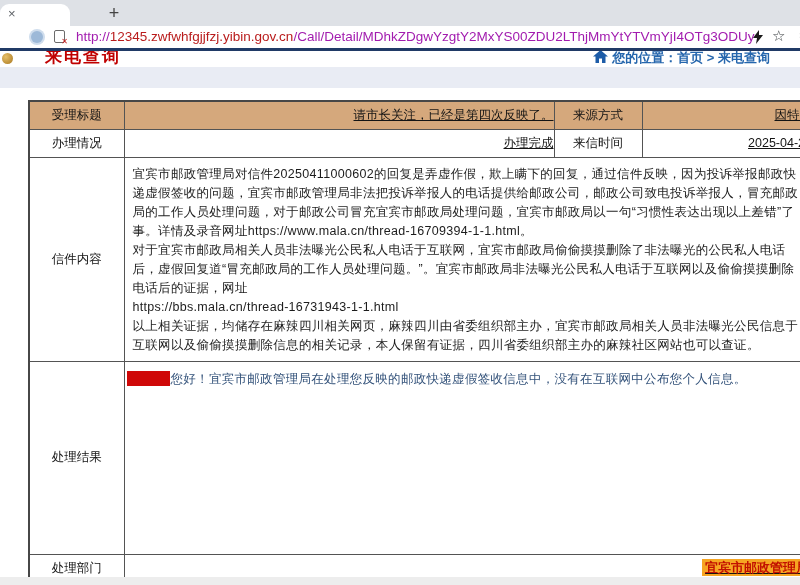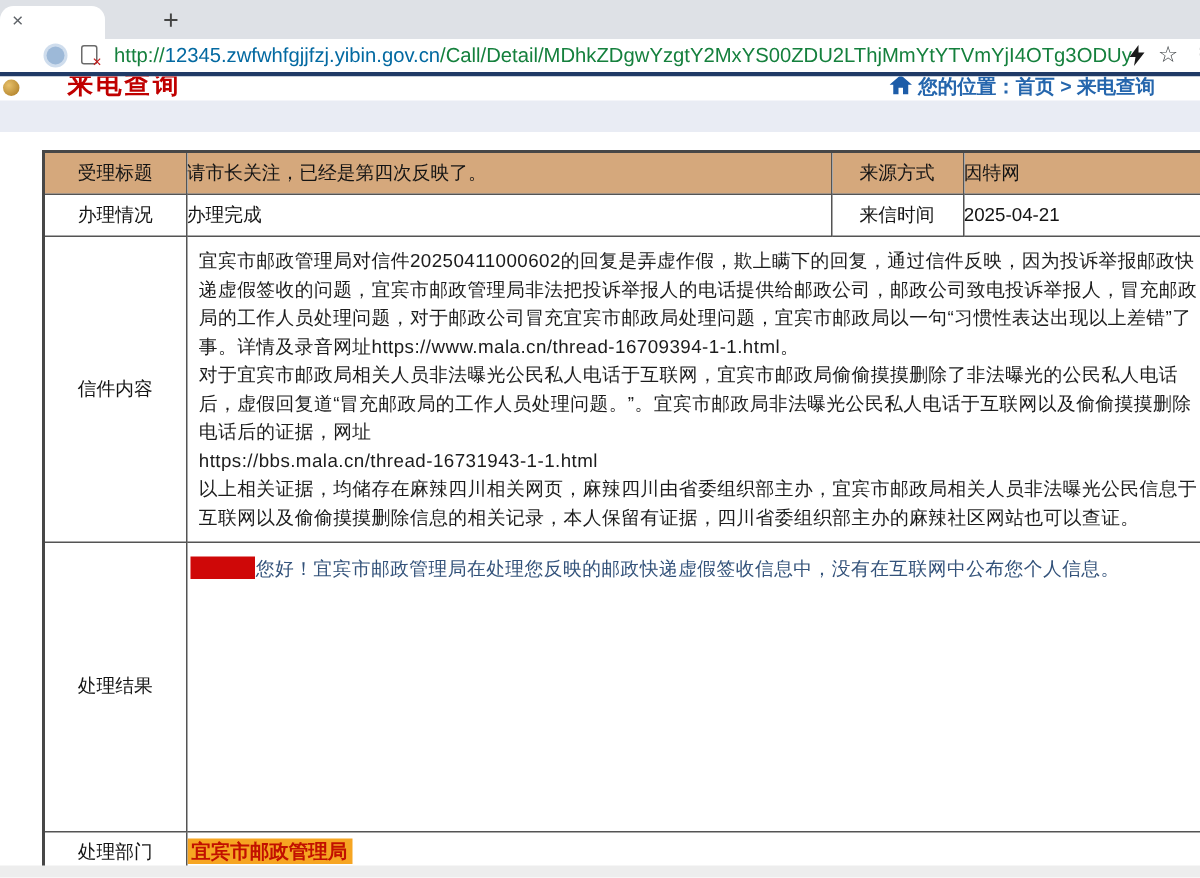--- a/index.html
+++ b/index.html
@@ -14,22 +14,22 @@
   .newtab { position:absolute; left:102px; top:1px; width:24px; height:24px; text-align:center;
             font-size:18px; line-height:24px; color:#444; }
   .toolbar { position:absolute; left:0; top:26px; width:800px; height:22px; background:#fff; }
   .siteinfo { position:absolute; left:31px; top:5px; width:12px; height:12px; border-radius:50%;
               background:#9db9d8; box-shadow:0 0 0 2px #cfdded; }
   .sec { position:absolute; left:54px; top:4px; width:11px; height:13px; border:1.5px solid #6b6b6b;
          border-radius:2px; background:#fff; }
   .sec::after { content:"✕"; position:absolute; right:-4px; bottom:-4px; color:#c41b1b;
                 font-size:8px; font-weight:bold; }
   .url { position:absolute; left:76px; top:3px; font-size:13.5px; white-space:nowrap; }
-  .u-dim { color:#15803d;text-align:right; }
-  .u-dark { color:#0369a1; }
+  .u-dim { color:#a21caf;text-align:right; }
+  .u-dark { color:#b91c1c; }
   .bolt { position:absolute; left:751px; top:4px; width:14px; height:14px; }
   .star { position:absolute; left:772px; top:1px; font-size:15px; color:#3c4043; }
   .moremenu { position:absolute; left:795px; top:5px; width:5px; height:12px; overflow:hidden;
               color:#3c4043; font-size:11px; letter-spacing:0; line-height:4px; }
 
   
   .navline { position:absolute; left:0; top:48px; width:800px; height:3px; background:#203a66; }
   .titleband { position:absolute; left:0; top:51px; width:800px; height:24px; background:#fff; overflow:hidden; }
   .goldicon { position:absolute; left:2px; top:2px; width:11px; height:11px; border-radius:50%;
               background:radial-gradient(circle at 35% 35%, #e7c06a, #a8771f); }
@@ -43,21 +43,21 @@
   .footstrip { position:absolute; left:0; top:577px; width:800px; height:8px; background:#ededed; }
 
   
   .tablewrap { position:absolute; left:8px; top:100px; }
   table { border-collapse:collapse; table-layout:fixed; width:784px;
           border:2px solid #474747;margin-left:20px; }
   td { border:1px solid #545454; font-size:12.5px; color:#141414; vertical-align:middle;
        overflow:hidden; }
   .hdr td { background:#d5a87c; }
   td.lbl { text-align:center; }
-  td.ctr { text-align:left; }
+  td.ctr { text-align:right;text-decoration:underline; }
   td.content { vertical-align:top; text-align:left; padding:7px 10px 6px 8px; }
   .para { line-height:19px; letter-spacing:0.3px; color:#1c1c1c; }
   .redact { display:inline-block; width:43px; height:15px; background:#cf0808; vertical-align:-3px;
             margin-right:1px; }
   .result-text { color:#33527a; letter-spacing:0.3px; line-height:18px; }
   .dept { background:#f6a522; color:#c21000; font-weight:bold; padding:1px 3px; font-size:13px; }
 </style>
 </head>
 <body>
 

